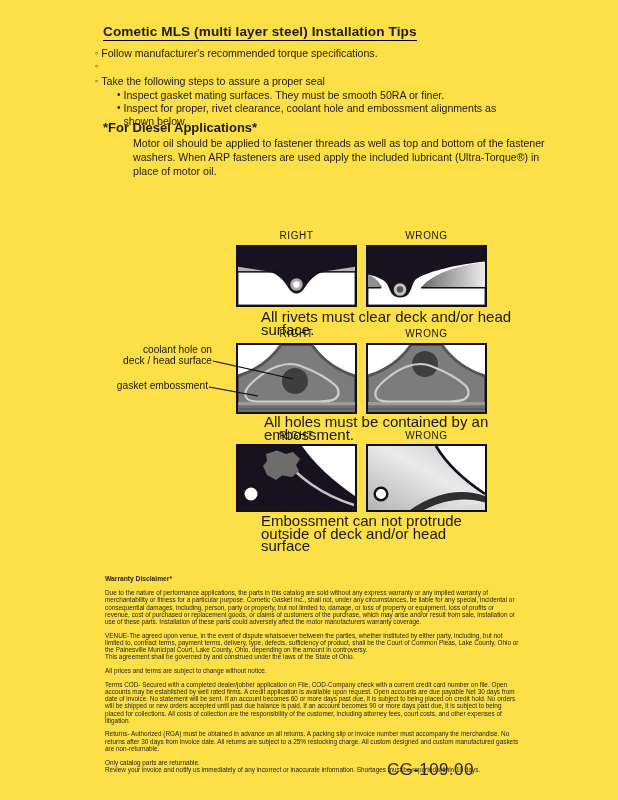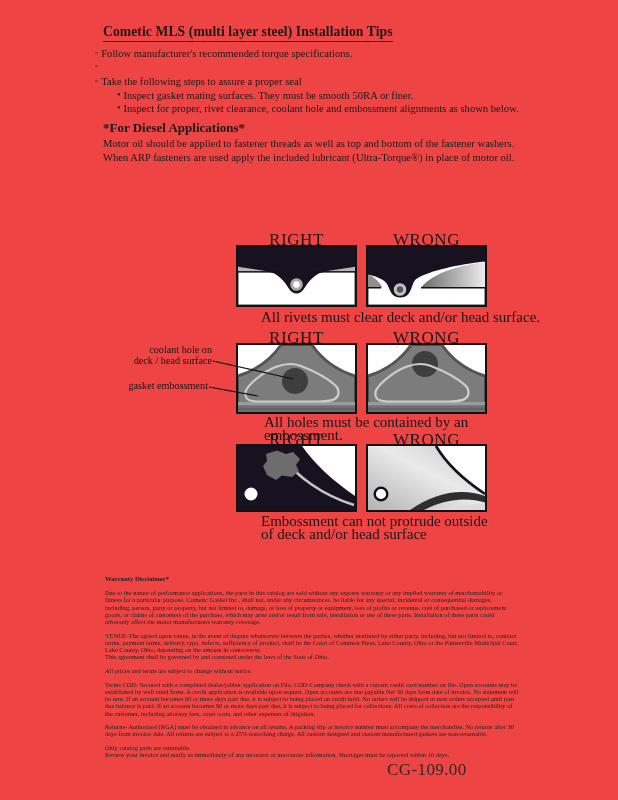--- a/index.html
+++ b/index.html
@@ -1,33 +1,33 @@
 <!DOCTYPE html>
 <html><head>
 <meta charset="utf-8">
 <style>
   html,body{margin:0;padding:0;background:#fff;}
   .page{
-    position:relative;width:618px;height:800px;background:#ef4444;overflow:hidden;
-    font-family:Liberation Serif, serif;color:#1a1a1a;
+    position:relative;width:618px;height:800px;background:#fde047;overflow:hidden;
+    font-family:Liberation Sans, sans-serif;color:#1a1a1a;
   }
   .abs{position:absolute;}
   .title{
     left:103px;top:24px;font-size:13.6px;font-weight:bold;
     border-bottom:1.7px solid #000;padding-bottom:1px;letter-spacing:0.1px;
   }
   .bullets{left:95px;top:47px;width:432px;font-size:10.6px;line-height:13.3px;}
   .b-row{display:flex;gap:3px;align-items:baseline;}
   .b-row .mark{flex:0 0 auto;font-size:9px;position:relative;top:-1px;}
   .b-row.sub{margin-left:22px;}
   .b-row.sub .mark{font-size:10px;}
   .diesel-h{left:103px;top:120px;font-size:13px;font-weight:bold;}
   .body-p{left:103px;width:420px;font-size:10.6px;line-height:13.9px;}
-  .p1{top:137px;} .p2{top:167px;} .p3{top:209px;}
-  .dg-label{width:121px;text-align:center;font-size:17px;letter-spacing:0.6px;color:#161616;}
+  .p1{top:137px;margin-left:30px;} .p2{top:167px;} .p3{top:209px;}
+  .dg-label{width:121px;text-align:center;font-size:10px;letter-spacing:0.6px;color:#161616;}
   .col-l{left:236px;} .col-r{left:366px;}
   .r1-lab{top:230px;} .r2-lab{top:328px;} .r3-lab{top:430px;}
   .dgsvg{display:block;}
   .r1-box{top:245px;width:121px;height:62px;}
   .r2-box{top:343px;width:121px;height:71px;}
   .r3-box{top:444px;width:121px;height:68px;}
   .caption{font-size:15px;line-height:12.6px;color:#161616;margin-left:24px;}
   .cap1{left:237px;top:311px;width:280px;}
   .cap2{left:240px;top:416px;width:280px;}
   .cap3{left:237px;top:515px;width:238px;}

